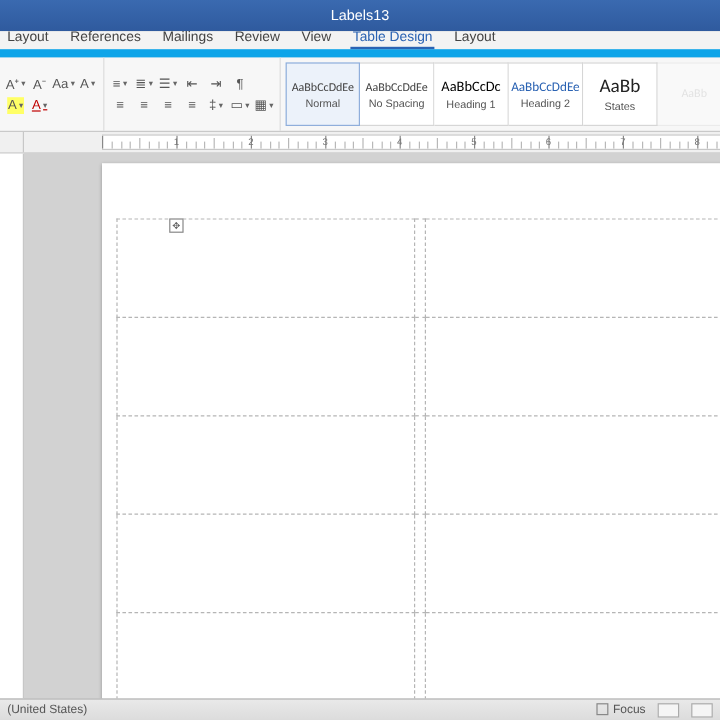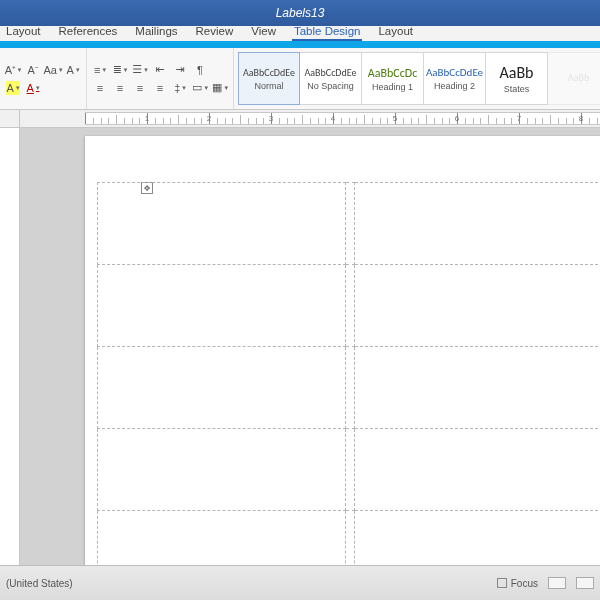--- a/index.html
+++ b/index.html
@@ -1,35 +1,35 @@
 <!DOCTYPE html>
 <html><head>
 <meta charset="utf-8">
 <style>
   * { box-sizing: border-box; margin: 0; padding: 0; font-family: -apple-system, "Segoe UI", sans-serif; }
   body { width: 600px; height: 600px; overflow: hidden; background: #d2d2d2; font-size: 11px; color: #333; }
 
-  .titlebar { height: 26px; background: linear-gradient(#3a6ab0,#2f5a9e); color: #fff; display: flex; align-items: center; justify-content: center; font-size: 12px; font-style: italic; }
+  .titlebar { height: 26px; background: linear-gradient(#3a6ab0,#2f5a9e); color: #fff; display: flex; align-items: center; justify-content: center; font-size: 12px; }
   .ribbon-tabs { height: 22px; background: #f3f3f3; display: flex; align-items: flex-end; padding-left: 4px; gap: 14px; font-size: 11.5px; border-bottom: 7px solid #0ea5e9; }
   .ribbon-tabs .tab { padding: 3px 2px 4px; color: #444; cursor: pointer; }
   .ribbon-tabs .tab.active { color: #2b63b3; border-bottom: 2px solid #2b63b3; padding-bottom: 2px; }
 
   .ribbon { height: 62px; background: #f7f7f7; border-bottom: 1px solid #c9c9c9; display: flex; align-items: stretch; }
   .group { border-right: 1px solid #dcdcdc; padding: 4px 6px; display: flex; flex-direction: column; justify-content: center; gap: 4px; }
   .row { display: flex; gap: 6px; align-items: center; }
   .ic { width: 14px; height: 14px; display: inline-flex; align-items: center; justify-content: center; color: #555; font-size: 11px; }
   .dd::after { content: "▾"; font-size: 7px; margin-left: 2px; color: #666; }
 
   .styles { display: flex; align-items: stretch; padding: 4px 4px; gap: 0; }
   .style-tile { width: 62px; border: 1px solid #d6d6d6; border-left: none; display: flex; flex-direction: column; align-items: center; justify-content: center; padding: 16px 0; background: #fff; cursor: pointer; }
   .style-tile:first-child { border-left: 1px solid #d6d6d6; }
   .style-tile.selected { border: 1px solid #8faedb; background: #ecf2fa; }
   .style-sample { font-size: 10px; color: #444; font-family: Calibri, sans-serif; }
   .style-label { font-size: 9px; color: #555; margin-top: 2px; }
-  .h1s { color: #4d7c0f; font-size: 12px; }
+  .h1s { color: #000000; font-size: 12px; }
   .h2s { color: #2b63b3; font-size: 11px; }
   .ts  { font-size: 16px; color: #222; }
   .partial { opacity: .35; }
 
   .ruler-row { height: 18px; background: #f0f0f0; border-bottom: 1px solid #c7c7c7; display: flex; }
   .ruler-corner { width: 20px; border-right: 1px solid #c7c7c7; }
   .ruler-spacer { width: 65px; }
   .ruler { flex: 1; position: relative; background: #fff; border: 1px solid #c7c7c7; border-left: none; border-right: none; margin: 2px 0; overflow: hidden; }
   .tick { position: absolute; top: 0; bottom: 0; width: 1px; background: #b8b8b8; }
   .tick.major { background: #888; }
@@ -39,21 +39,21 @@
   .vruler { width: 20px; background: #fff; border-right: 1px solid #c7c7c7; margin-left: 0; }
   .canvas { flex: 1; background: #d2d2d2; position: relative; overflow: hidden; }
   .page { position: absolute; left: 65px; top: 8px; width: 530px; height: 640px; background: #fff; box-shadow: 0 1px 3px rgba(0,0,0,.3); }
   .move-handle { position: absolute; left: 56px; top: 46px; width: 12px; height: 12px; border: 1px solid #888; background: #fff; font-size: 8px; display: flex; align-items: center; justify-content: center; color: #666; cursor: move; }
 
   .label-table { position: absolute; left: 12px; top: 46px; width: 506px; border-collapse: collapse; }
   .label-table td { border: 1px dashed #b5b5b5; height: 82px; }
   .label-table td.mid { width: 8px; }
   .label-table td.cell { width: 248px; }
 
-  .statusbar { position: absolute; bottom: 0; left: 0; right: 0; height: 35px; background: linear-gradient(#e9e9e9,#dcdcdc); border-top: 1px solid #bcbcbc; display: flex; align-items: center; font-size: 10px; color: #555; padding: 0 6px; gap: 10px; }
+  .statusbar { position: absolute; bottom: 0; left: 0; right: 0; height: 18px; background: linear-gradient(#e9e9e9,#dcdcdc); border-top: 1px solid #bcbcbc; display: flex; align-items: center; font-size: 10px; color: #555; padding: 0 6px; gap: 10px; }
   .statusbar .spacer { flex: 1; }
   .viewbtn { width: 18px; height: 12px; border: 1px solid #aaa; background: #f5f5f5; }
   .focus { display: flex; gap: 4px; }
   .square { width: 10px; height: 10px; border: 1px solid #888; }
 </style>
 </head>
 <body>
 
 <div class="titlebar">
   <span>Labels13</span>

